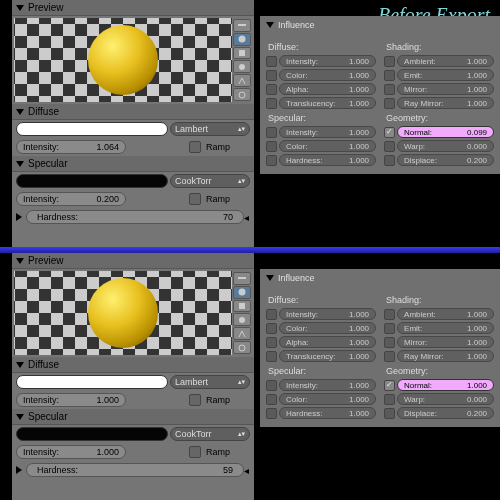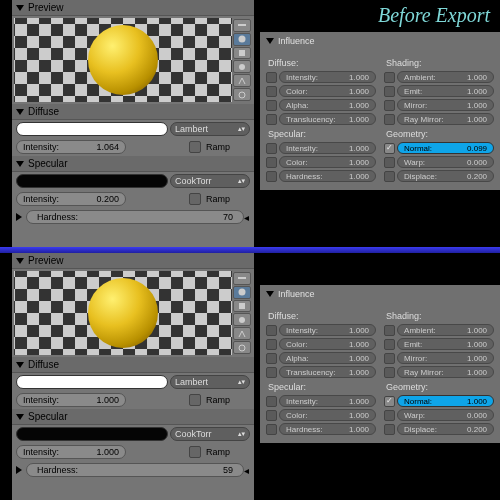--- a/index.html
+++ b/index.html
@@ -2,21 +2,21 @@
 <html><head>
 <meta charset="utf-8">
 <style>
 * { margin: 0; padding: 0; box-sizing: border-box; font-family: Arial, sans-serif; }
 body { background: #000; width: 500px; height: 500px; overflow: hidden; }
 .half { width: 500px; height: 247px; position: relative; display: flex; }
 .divider { width: 500px; height: 6px; background: linear-gradient(#3a3af0, #2020a0); }
 .left-panel { width: 248px; height: 247px; background: #757575; color: #000; font-size: 10px; margin-left: 12px; }
 .right-side { width: 252px; height: 247px; background: #000; position: relative; }
 .title-label { color: #7fd8d8; font-size: 20px; font-style: italic; position: absolute; top: 4px; right: 10px; font-family: Georgia, serif; }
-.influence-panel { position: absolute; top: 32px; left: 6px; width: 240px; background: #707070; padding: 4px 6px 8px 6px; font-size: 9px; color: #e0e0e0; }
+.influence-panel { position: absolute; top: 16px; left: 6px; width: 240px; background: #707070; padding: 4px 6px 8px 6px; font-size: 9px; color: #e0e0e0; }
 .section-header { display: flex; align-items: center; background: #6a6a6a; padding: 2px 4px; border-bottom: 1px solid #555; }
 .tri { display: inline-block; width: 0; height: 0; border-left: 4px solid transparent; border-right: 4px solid transparent; border-top: 6px solid #000; margin-right: 4px; }
 .tri-right { border-top: 4px solid transparent; border-bottom: 4px solid transparent; border-left: 6px solid #000; border-right: 0; width: 0; }
 .preview-area { position: relative; height: 84px; background: #555; margin: 2px; display: flex; }
 .preview-render { flex: 1; position: relative; overflow: hidden; background: repeating-conic-gradient(#333 0deg 90deg, #ccc 90deg 180deg); background-size: 24px 24px; background-position: center; }
 .sphere { position: absolute; left: 50%; top: 50%; width: 70px; height: 70px; border-radius: 50%; transform: translate(-50%, -50%); background: radial-gradient(circle at 35% 30%, #fff070, #e8c020 40%, #b89000 70%, #604000); }
 .preview-icons { width: 20px; background: #757575; display: flex; flex-direction: column; gap: 1px; padding: 1px; }
 .picon { width: 18px; height: 14px; background: #888; border: 1px solid #555; border-radius: 2px; display: flex; align-items: center; justify-content: center; }
 .picon.active { background: #5a7a9a; }
 .picon svg { width: 10px; height: 10px; }
@@ -33,21 +33,21 @@
 .hardness-row { display: flex; align-items: center; padding: 2px 4px; }
 .hardness-field { flex: 1; background: #8a8a8a; border: 1px solid #555; border-radius: 7px; height: 14px; display: flex; align-items: center; padding: 0 10px; font-size: 9px; }
 .hardness-field .lbl { flex: 1; }
 .inf-grid { display: grid; grid-template-columns: 1fr 1fr; gap: 2px 8px; margin-top: 8px; }
 .inf-col-label { font-size: 9px; color: #ddd; padding: 2px 0 1px 2px; }
 .inf-row { display: flex; align-items: center; gap: 2px; }
 .inf-check { width: 11px; height: 11px; background: #5a5a5a; border: 1px solid #444; border-radius: 2px; flex-shrink: 0; }
 .inf-check.on { background: #888; position: relative; }
 .inf-check.on::after { content: "✓"; position: absolute; color: #eee; font-size: 8px; left: 1px; top: -1px; }
 .inf-field { flex: 1; background: #606060; border: 1px solid #484848; border-radius: 6px; height: 12px; display: flex; align-items: center; padding: 0 6px; font-size: 8px; color: #ccc; }
-.inf-field.active { background: #0ea5e9; color: #000; border-color: #333; }
+.inf-field.active { background: #f0abfc; color: #000; border-color: #333; }
 .inf-field .lbl { flex: 1; }
 .inf-header { display: flex; align-items: center; padding-bottom: 2px; }
 </style>
 </head>
 <body>
 
 <div class="half">
   <div class="left-panel">
     <div class="section-header">
         <span class="tri"></span>

